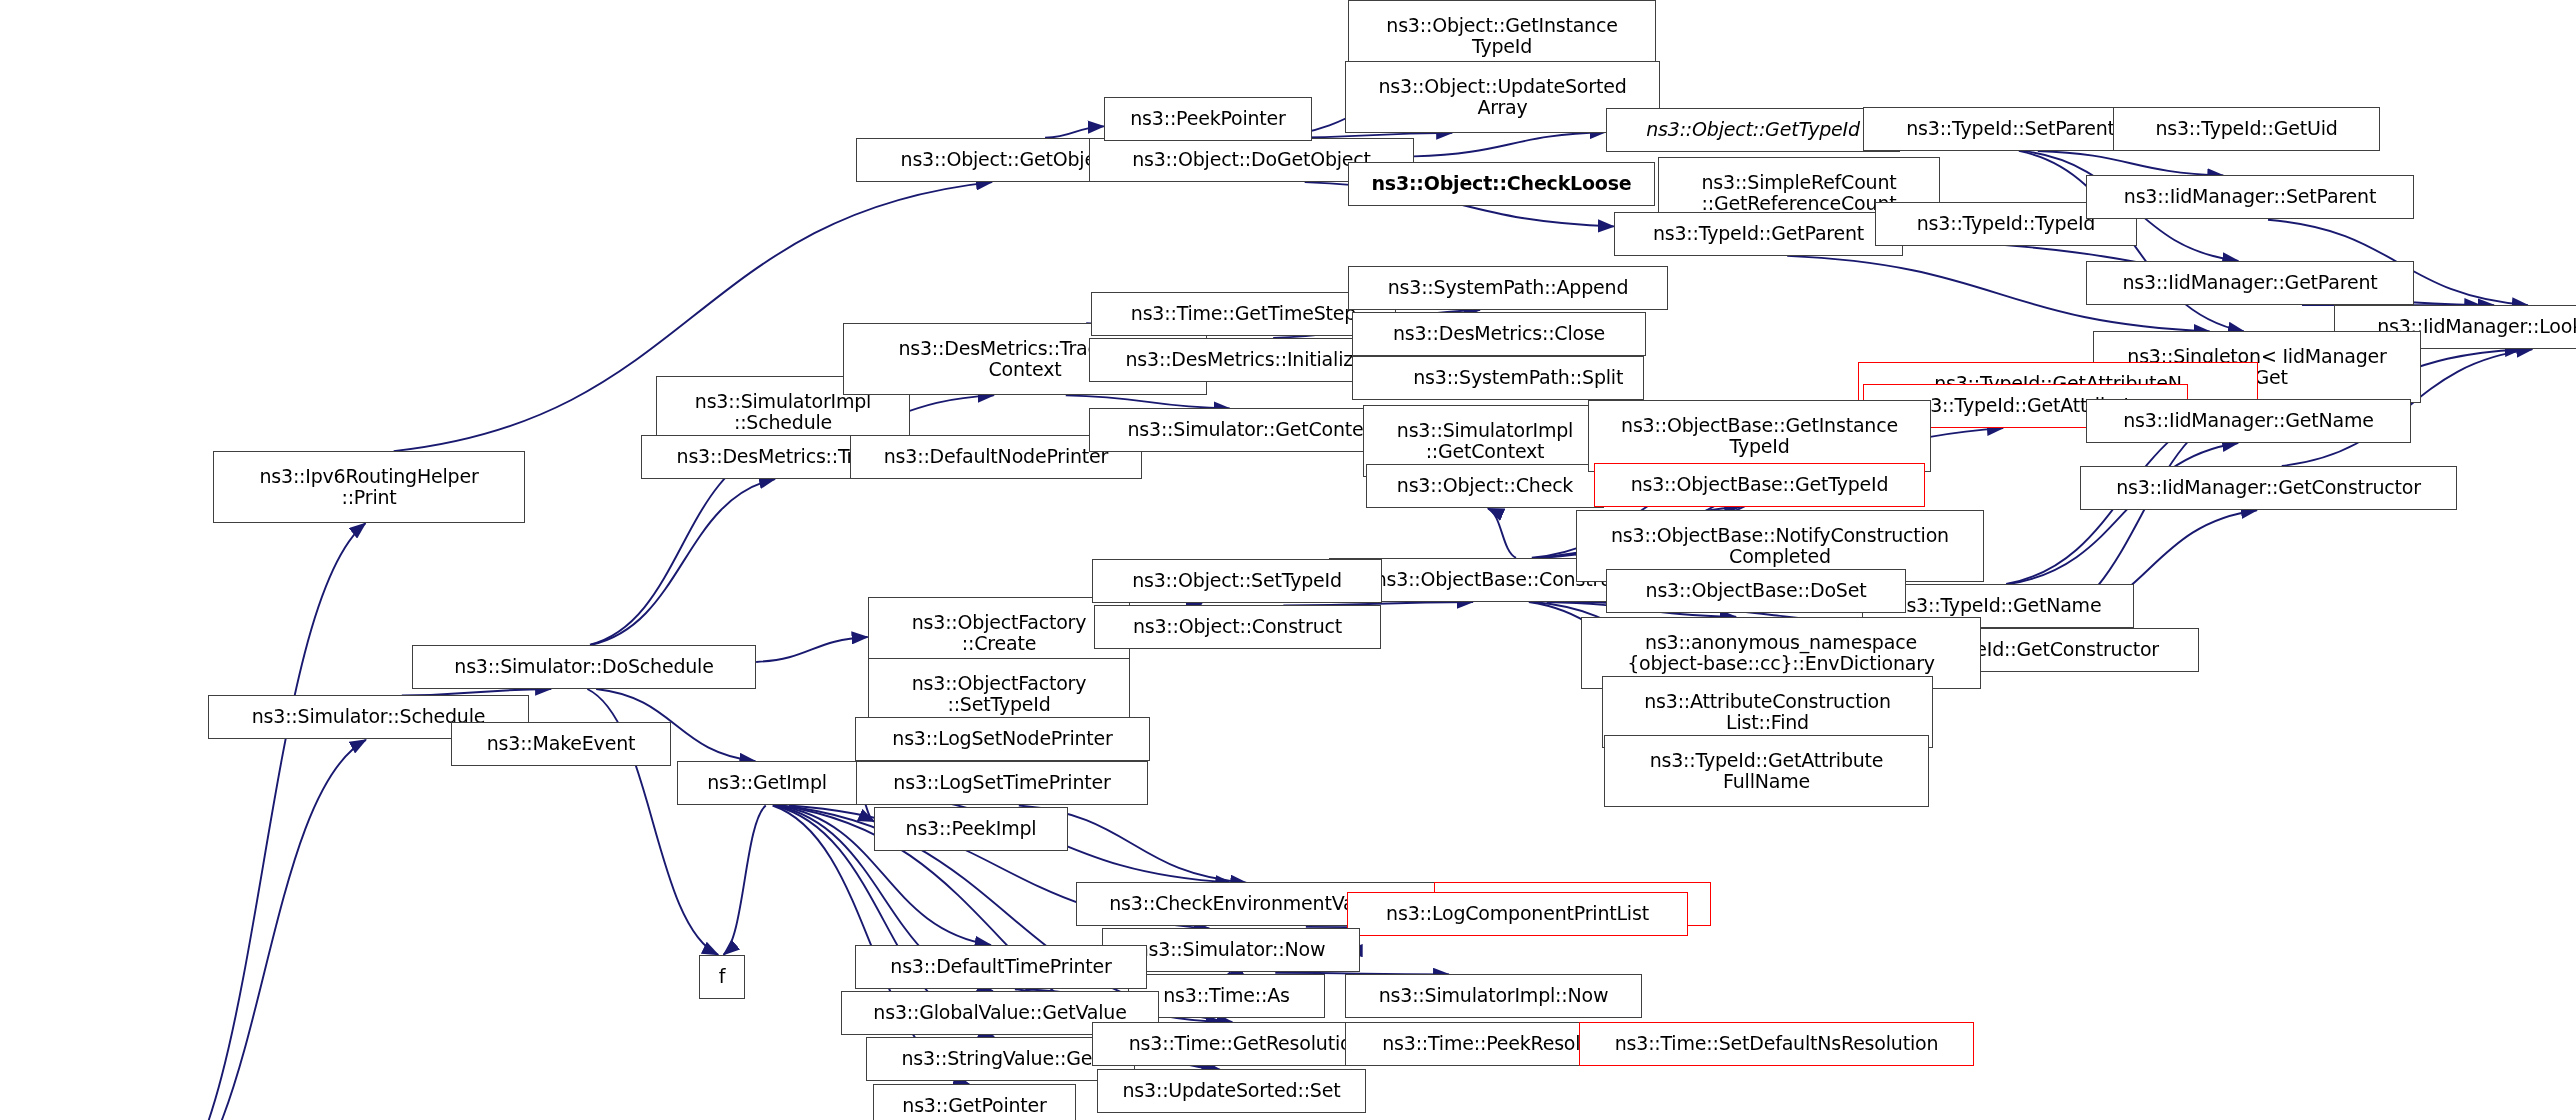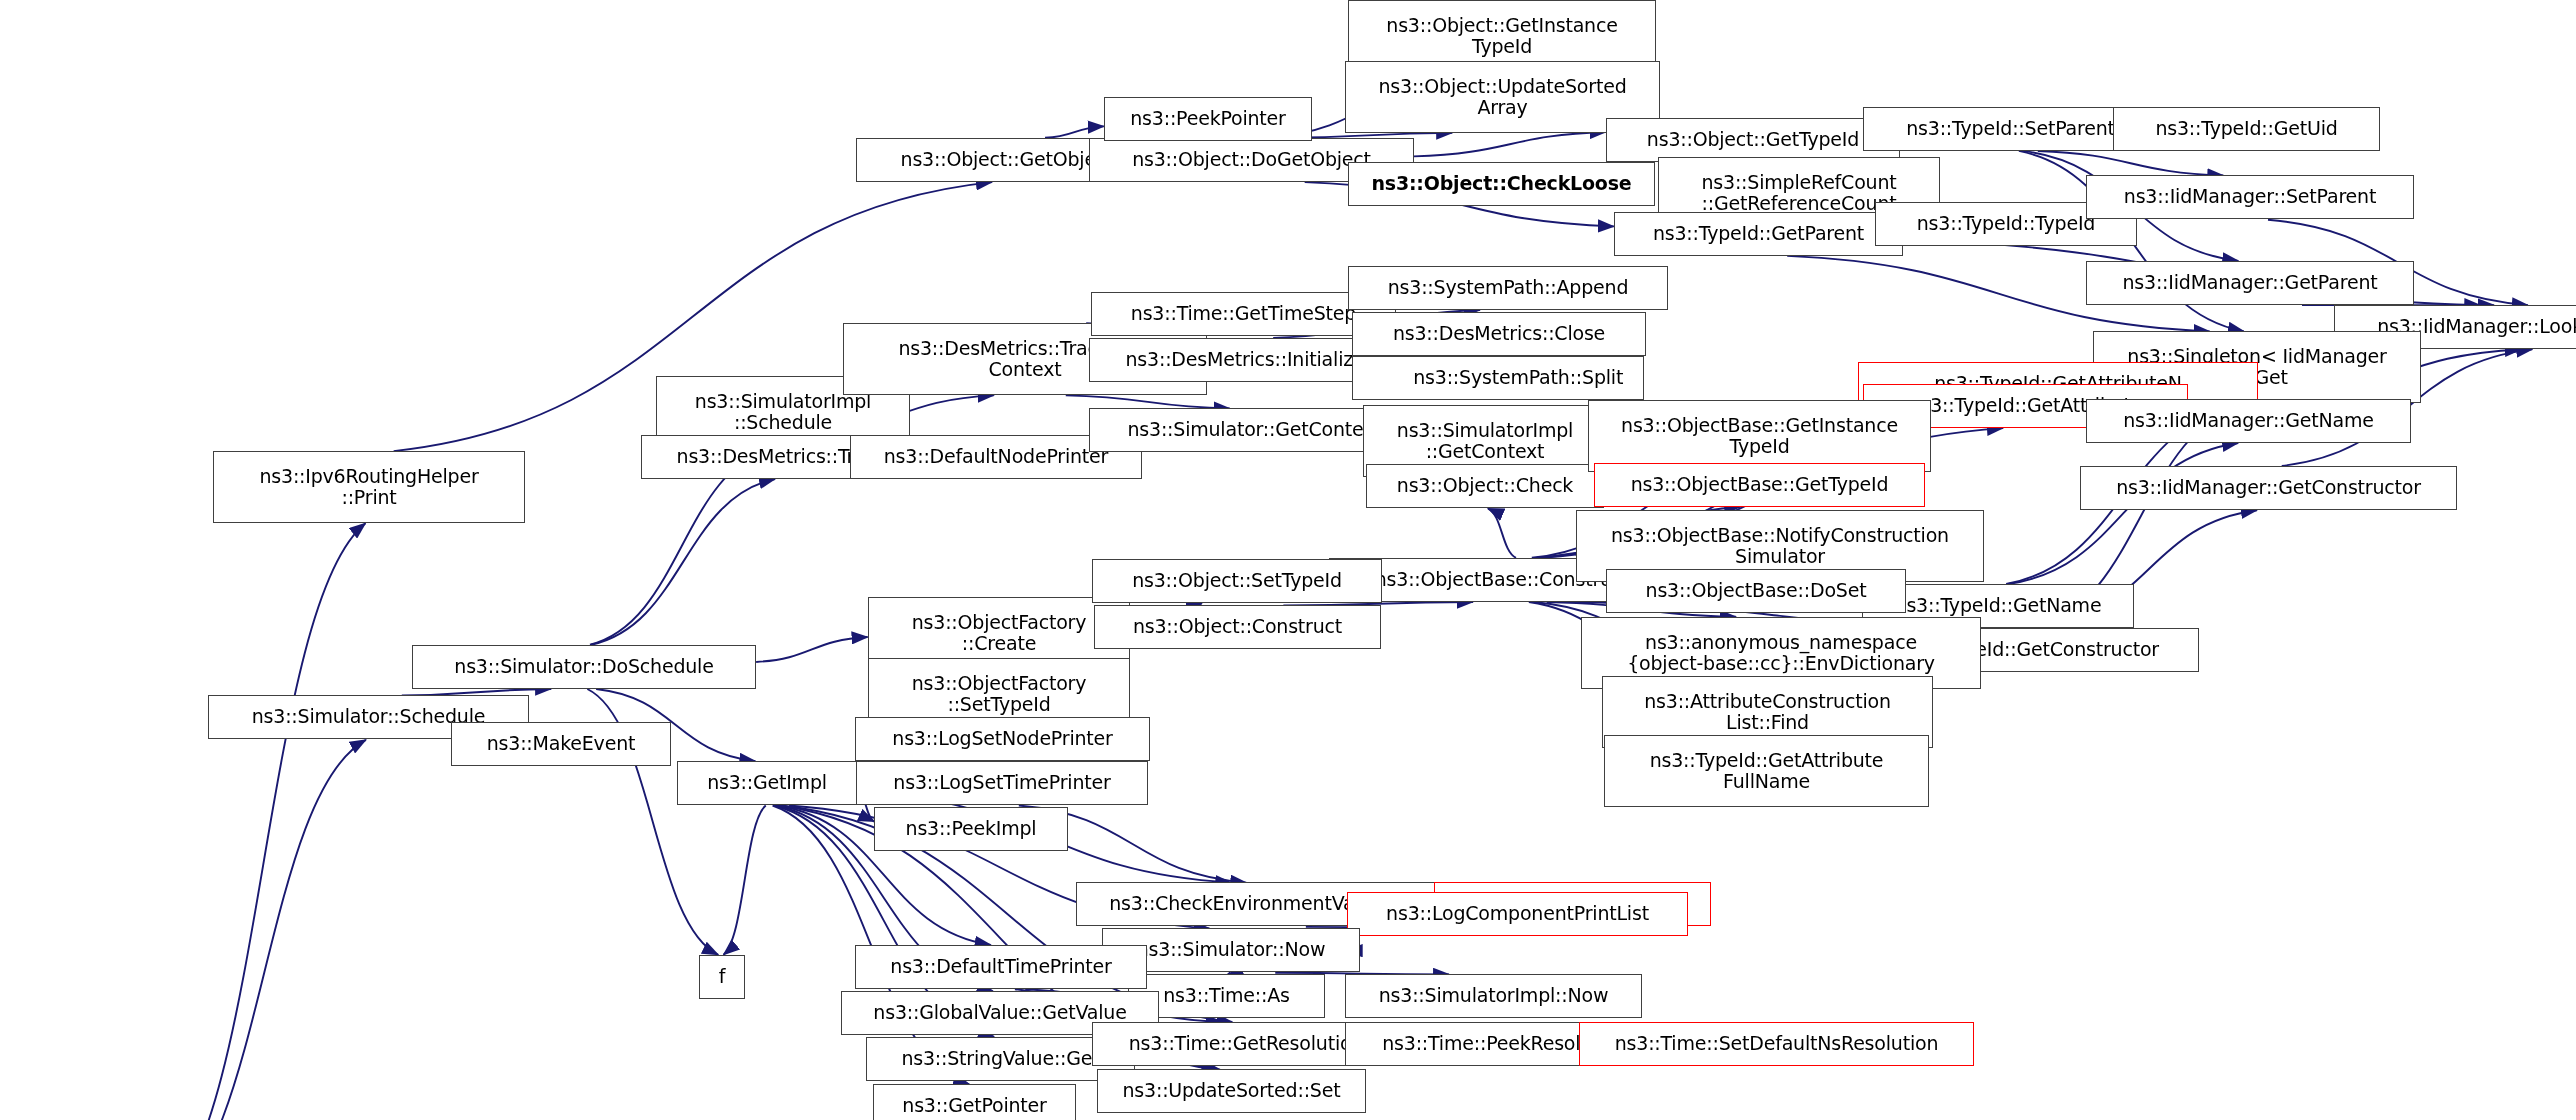--- a/index.html
+++ b/index.html
@@ -142,21 +142,21 @@
 Context</span></div>
     <div class="node" style="left: 850px; top: 435px; width: 292px; height: 44px;"><span>ns3::DefaultNodePrinter</span></div>
     <div class="node" style="left: 856px; top: 138px; width: 302px; height: 44px;"><span>ns3::Object::GetObject</span></div>
     <div class="node" style="left: 1089px; top: 138px; width: 325px; height: 44px;"><span>ns3::Object::DoGetObject</span></div>
     <div class="node" style="left: 1104px; top: 97px; width: 208px; height: 44px;"><span>ns3::PeekPointer</span></div>
     <div class="node" style="left: 1348px; top: 0px; width: 308px; height: 72px;"><span>ns3::Object::GetInstance
 TypeId</span></div>
     <div class="node" style="left: 1345px; top: 61px; width: 315px; height: 72px;"><span>ns3::Object::UpdateSorted
 Array</span></div>
     <div class="node" style="left: 1348px; top: 162px; width: 307px; height: 44px; font-weight: bold;"><span>ns3::Object::CheckLoose</span></div>
-    <div class="node" style="left: 1606px; top: 118px; width: 294px; height: 44px;"><span>ns3::Object::GetTypeId</span></div>
+    <div class="node" style="left: 1606px; top: 108px; width: 294px; height: 44px; font-style: italic;"><span>ns3::Object::GetTypeId</span></div>
     <div class="node" style="left: 1614px; top: 157px; width: 282px; height: 72px; margin-left: 44px;"><span>ns3::SimpleRefCount
 ::GetReferenceCount</span></div>
     <div class="node" style="left: 1614px; top: 212px; width: 289px; height: 44px;"><span>ns3::TypeId::GetParent</span></div>
     <div class="node" style="left: 1863px; top: 107px; width: 295px; height: 44px;"><span>ns3::TypeId::SetParent</span></div>
     <div class="node" style="left: 2113px; top: 107px; width: 267px; height: 44px;"><span>ns3::TypeId::GetUid</span></div>
     <div class="node" style="left: 1875px; top: 202px; width: 262px; height: 44px;"><span>ns3::TypeId::TypeId</span></div>
     <div class="node" style="left: 2086px; top: 175px; width: 328px; height: 44px;"><span>ns3::IidManager::SetParent</span></div>
     <div class="node" style="left: 2086px; top: 261px; width: 328px; height: 44px;"><span>ns3::IidManager::GetParent</span></div>
     <div class="node" style="left: 2334px; top: 305px; width: 423px; height: 44px;"><span>ns3::IidManager::LookupInformation</span></div>
     <div class="node" style="left: 2093px; top: 331px; width: 328px; height: 72px;"><span>ns3::Singleton&lt; IidManager
@@ -174,21 +174,21 @@
     <div class="node" style="left: 1352px; top: 356px; width: 292px; height: 44px; padding-left: 44px;"><span>ns3::SystemPath::Split</span></div>
     <div class="node" style="left: 1089px; top: 408px; width: 331px; height: 44px;"><span>ns3::Simulator::GetContext</span></div>
     <div class="node" style="left: 1363px; top: 405px; width: 244px; height: 72px;"><span>ns3::SimulatorImpl
 ::GetContext</span></div>
     <div class="node" style="left: 1366px; top: 464px; width: 238px; height: 44px;"><span>ns3::Object::Check</span></div>
     <div class="node" style="left: 1329px; top: 558px; width: 381px; height: 44px;"><span>ns3::ObjectBase::ConstructSelf</span></div>
     <div class="node" style="left: 1588px; top: 400px; width: 343px; height: 72px;"><span>ns3::ObjectBase::GetInstance
 TypeId</span></div>
     <div class="node red" style="left: 1594px; top: 463px; width: 331px; height: 44px;"><span>ns3::ObjectBase::GetTypeId</span></div>
     <div class="node" style="left: 1576px; top: 510px; width: 408px; height: 72px;"><span>ns3::ObjectBase::NotifyConstruction
-Simulator</span></div>
+Completed</span></div>
     <div class="node" style="left: 1606px; top: 569px; width: 300px; height: 44px;"><span>ns3::ObjectBase::DoSet</span></div>
     <div class="node" style="left: 1581px; top: 617px; width: 400px; height: 72px;"><span>ns3::anonymous_namespace
 {object-base::cc}::EnvDictionary</span></div>
     <div class="node" style="left: 1602px; top: 676px; width: 331px; height: 72px;"><span>ns3::AttributeConstruction
 List::Find</span></div>
     <div class="node" style="left: 1604px; top: 735px; width: 325px; height: 72px;"><span>ns3::TypeId::GetAttribute
 FullName</span></div>
     <div class="node" style="left: 868px; top: 597px; width: 262px; height: 72px;"><span>ns3::ObjectFactory
 ::Create</span></div>
     <div class="node" style="left: 868px; top: 658px; width: 262px; height: 72px;"><span>ns3::ObjectFactory

